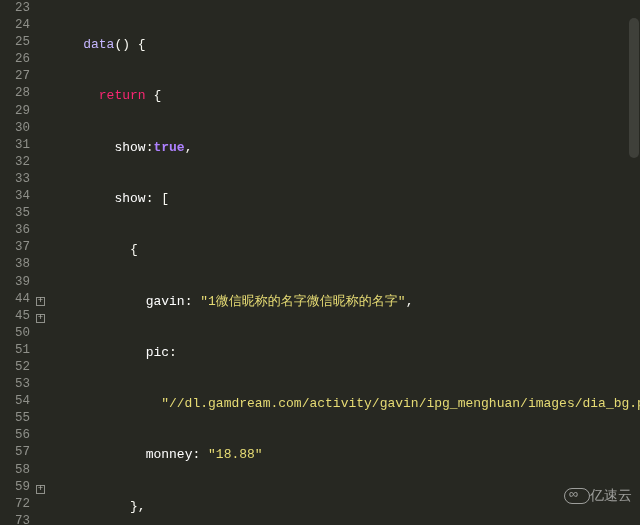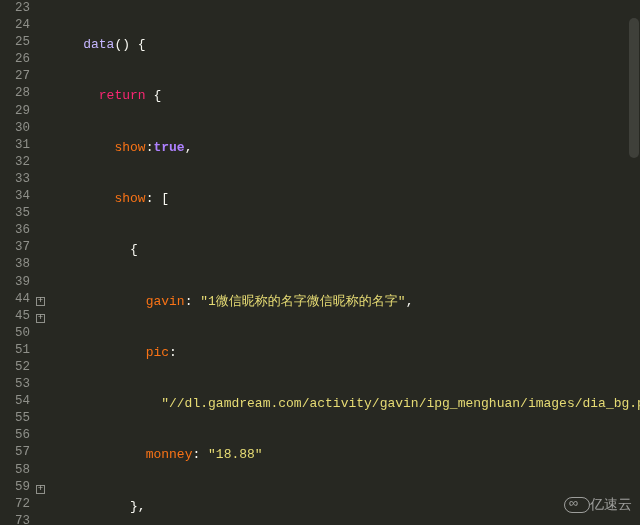--- a/index.html
+++ b/index.html
@@ -51,27 +51,27 @@
   .code {
     padding: 2px 0 0 4px;
     line-height: 17.1px;
     color: #f8f8f2;
     white-space: pre;
     font-size: 13px;
   }
   .line { height: 17.1px; }
   .tok-kw   { color: #f92672; }   
   .tok-func { color: #c4b5fd; }   
-  .tok-prop { color: #f97316; }
+  .tok-prop { color: #ffffff; }
   .tok-str  { color: #e6db74; }
   .tok-bool { color: #ae81ff; font-weight: bold; }
   .tok-punc { color: #f8f8f2; }
   .watermark {
     position: absolute;
-    right: 8px; bottom: 11px;
+    right: 8px; bottom: 20px;
     color: rgba(255,255,255,0.55);
     font-family: Arial, sans-serif;
     font-size: 14px;
     display: flex; align-items: center; 
   }
   .watermark .cloud {
     width: 26px; height: 16px;
     border: 1.5px solid rgba(255,255,255,0.55);
     border-radius: 10px;
     position: relative;

